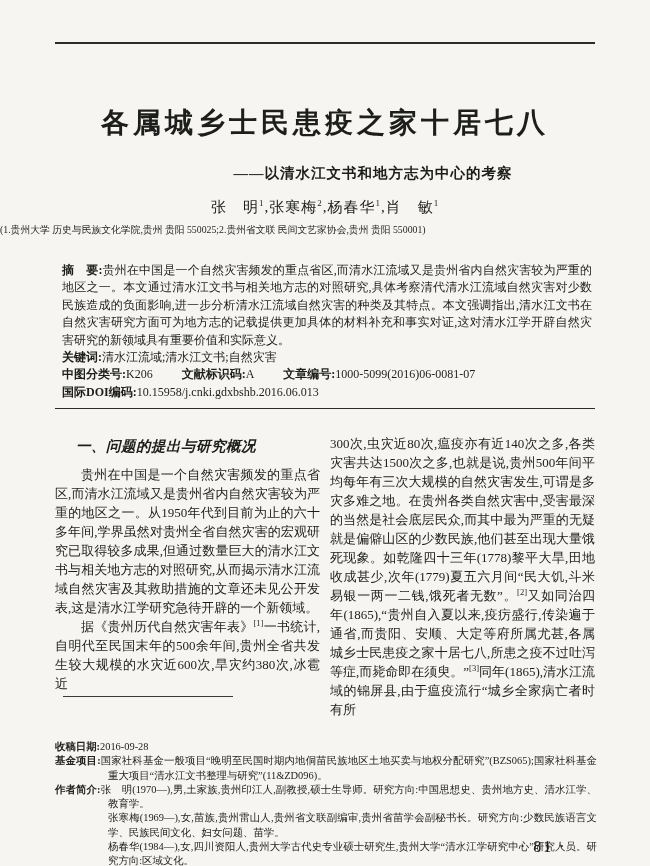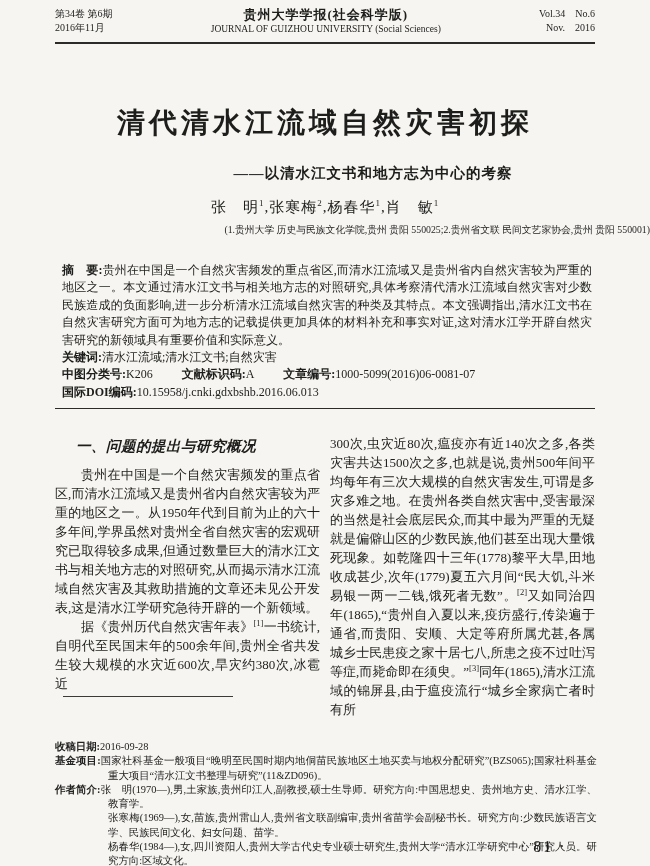--- a/index.html
+++ b/index.html
@@ -41,21 +41,21 @@
     position: absolute; top: 164px; left: 0; width: 100%;
     text-align: center; font-size: 14.5px; font-weight: bold; letter-spacing: 1px; padding-left: 48px;
   }
   .authors {
     position: absolute; top: 198px; left: 0; width: 100%;
     text-align: center; font-size: 15px; letter-spacing: 1px;
   }
   .authors sup { font-size: 9px; }
   .affiliation {
     position: absolute; top: 224px; left: 0; width: 100%;
-    text-align: right; font-size: 9.8px; color: #262624;
+    text-align: left; font-size: 9.8px; color: #262624;
   }
 
   
   .meta {
     position: absolute; top: 262px; left: 62px; width: 530px;
     font-size: 12px; line-height: 17.4px;
   }
   .meta p { margin: 0; text-align: justify; }
   .meta .lbl { font-weight: bold; }
   .meta .pair { display: inline-block; margin-right: 26px; }
@@ -97,37 +97,23 @@
   .page-number {
     position: absolute; top: 838px; left: 520px;
     font-size: 16px; letter-spacing: 2px;
   }
 </style>
 </head>
 <body>
 
 <div class="page">
 
-  <div class="jheader">
-    <div class="hl">
-      <div>第34卷 第6期</div>
-      <div>2016年11月</div>
-    </div>
-    <div class="hc">
-      <div class="cn">贵州大学学报(社会科学版)</div>
-      <div class="en">JOURNAL OF GUIZHOU UNIVERSITY (Social Sciences)</div>
-    </div>
-    <div class="hr">
-      <div>Vol.34　No.6</div>
-      <div>Nov.　2016</div>
-    </div>
-  </div>
   <div class="header-rule"></div>
 
-  <div class="title">清代清水江流域自然灾害初探</div>
+  <div class="title">各属城乡士民患疫之家十居七八</div>
   <div class="subtitle">——以清水江文书和地方志为中心的考察</div>
 
   <div class="authors"><span><span>张　明</span><sup>1</sup><span>,</span></span><span><span>张寒梅</span><sup>2</sup><span>,</span></span><span><span>杨春华</span><sup>1</sup><span>,</span></span><span><span>肖　敏</span><sup>1</sup><span></span></span></div>
 
   <div class="affiliation">(1.贵州大学 历史与民族文化学院,贵州 贵阳 550025;2.贵州省文联 民间文艺家协会,贵州 贵阳 550001)</div>
 
   <div class="meta">
     <p><span class="lbl">摘　要:</span><span>贵州在中国是一个自然灾害频发的重点省区,而清水江流域又是贵州省内自然灾害较为严重的地区之一。本文通过清水江文书与相关地方志的对照研究,具体考察清代清水江流域自然灾害对少数民族造成的负面影响,进一步分析清水江流域自然灾害的种类及其特点。本文强调指出,清水江文书在自然灾害研究方面可为地方志的记载提供更加具体的材料补充和事实对证,这对清水江学开辟自然灾害研究的新领域具有重要价值和实际意义。</span></p>
     <p><span class="lbl">关键词:</span><span>清水江流域;清水江文书;自然灾害</span></p>
     <p>

